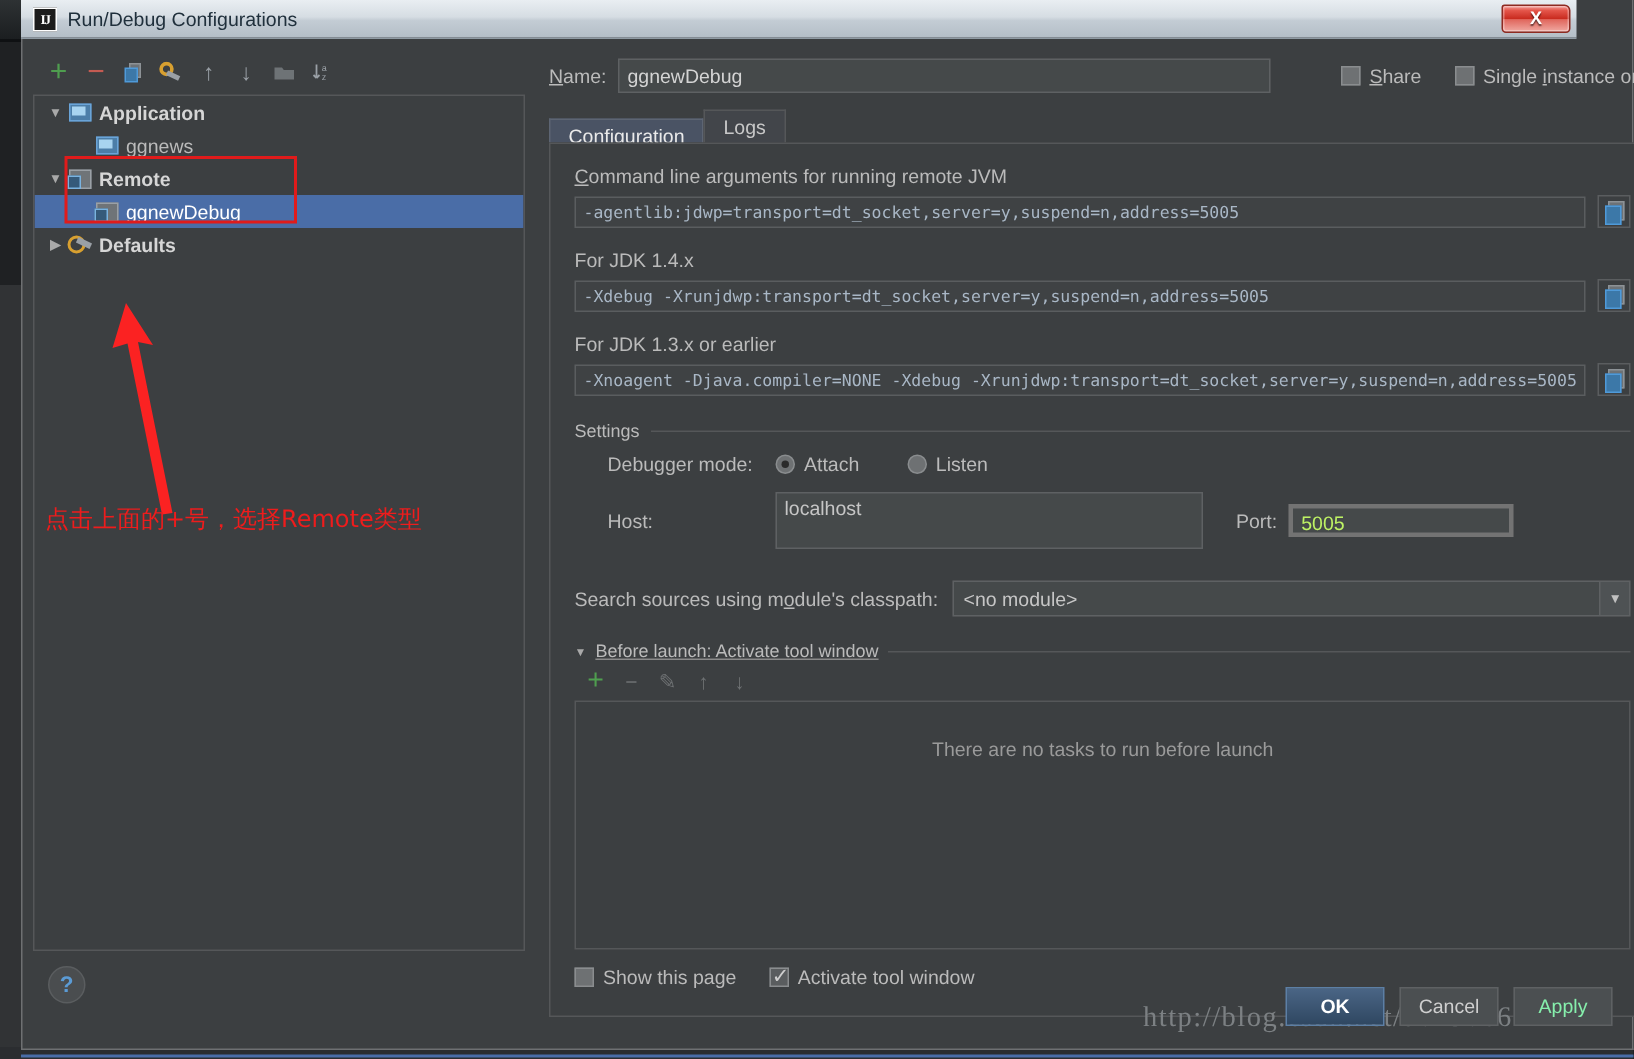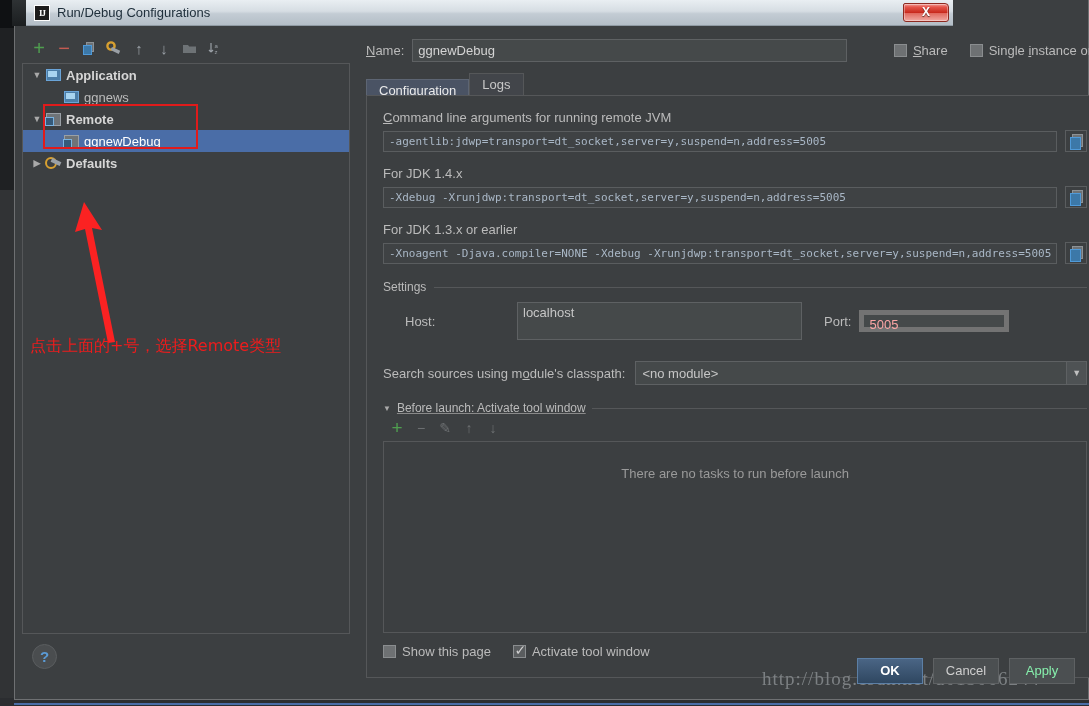--- a/index.html
+++ b/index.html
@@ -33,27 +33,26 @@
     border: 1px solid #6e7072;
     border-top: none;
     display: flex;
     flex-direction: column;
   }
 
   
   #titlebar {
     position: absolute;
     left: 0; top: 0;
-    width: 941px; height: 26px;
+    width: 1051px; height: 26px;
     background: linear-gradient(to bottom,#e9eef2 0%,#d6dde3 45%,#c3ccd4 55%,#b4bec7 100%);
     border-bottom: 1px solid #8f9aa3;
     display: flex;
     align-items: center;
     z-index: 40;
-    margin-left: 12px;
   }
   #title-left-cap {
     width: 14px; height: 26px;
     background: linear-gradient(to bottom,#2e3234,#1b1e20);
   }
   .title-icon {
     width: 16px; height: 16px;
     margin-left: 8px; margin-right: 7px;
     background: #1c1c1c;
     border: 1px solid #ffffff;
@@ -335,22 +334,22 @@
     width:5px; height:5px; border-radius:50%;
     background:#2b2b2b;
   }
   .host-input {
     width: 285px; height: 38px;
     background: #45494a; border: 1px solid #5e6163;
     color: #c6c6c6; font-size: 13px; padding: 0 5px; line-height: 20px;
   }
   .port-input {
     width: 150px; height: 22px;
-    background: #45494a; border: 5px solid #737373;
-    color: #fca5a5; font-size: 13px; padding: 0 5px; line-height: 20px;
+    background: #45494a; border: 3px solid #737373;
+    color: #bef264; font-size: 13px; padding: 0 5px; line-height: 20px;
   }
 
   #classpath-row {
     display: flex; align-items: center; gap: 10px;
     margin-top: 10px; margin-bottom: 10px;
     font-size: 13px; color: #bbbbbb;
   }
   #classpath-select {
     flex: 1; height: 24px;
     background: #45494a; border: 1px solid #5e6163;
@@ -581,20 +580,31 @@
         <div class="arg-input">-Xnoagent -Djava.compiler=NONE -Xdebug -Xrunjdwp:transport=dt_socket,server=y,suspend=n,address=5005</div>
         <div class="copy-btn"></div>
       </div>
 
       <div class="group-header">
         <span>Settings</span>
         <span class="group-line"></span>
       </div>
 
 
+      <div class="settings-row">
+        <span class="row-label">Debugger mode:</span>
+        <span class="radio-wrap">
+          <span class="radio checked"></span>
+          <span>Attach</span>
+        </span>
+        <span class="radio-wrap">
+          <span class="radio"></span>
+          <span>Listen</span>
+        </span>
+      </div>
 
       <div class="settings-row">
         <span class="row-label">Host:</span>
         <span class="host-input">localhost</span>
         <span style="width:22px;flex:none;"></span>
         <span>Port:</span>
         <span style="width:8px;flex:none;"></span>
         <span class="port-input">5005</span>
       </div>
 

